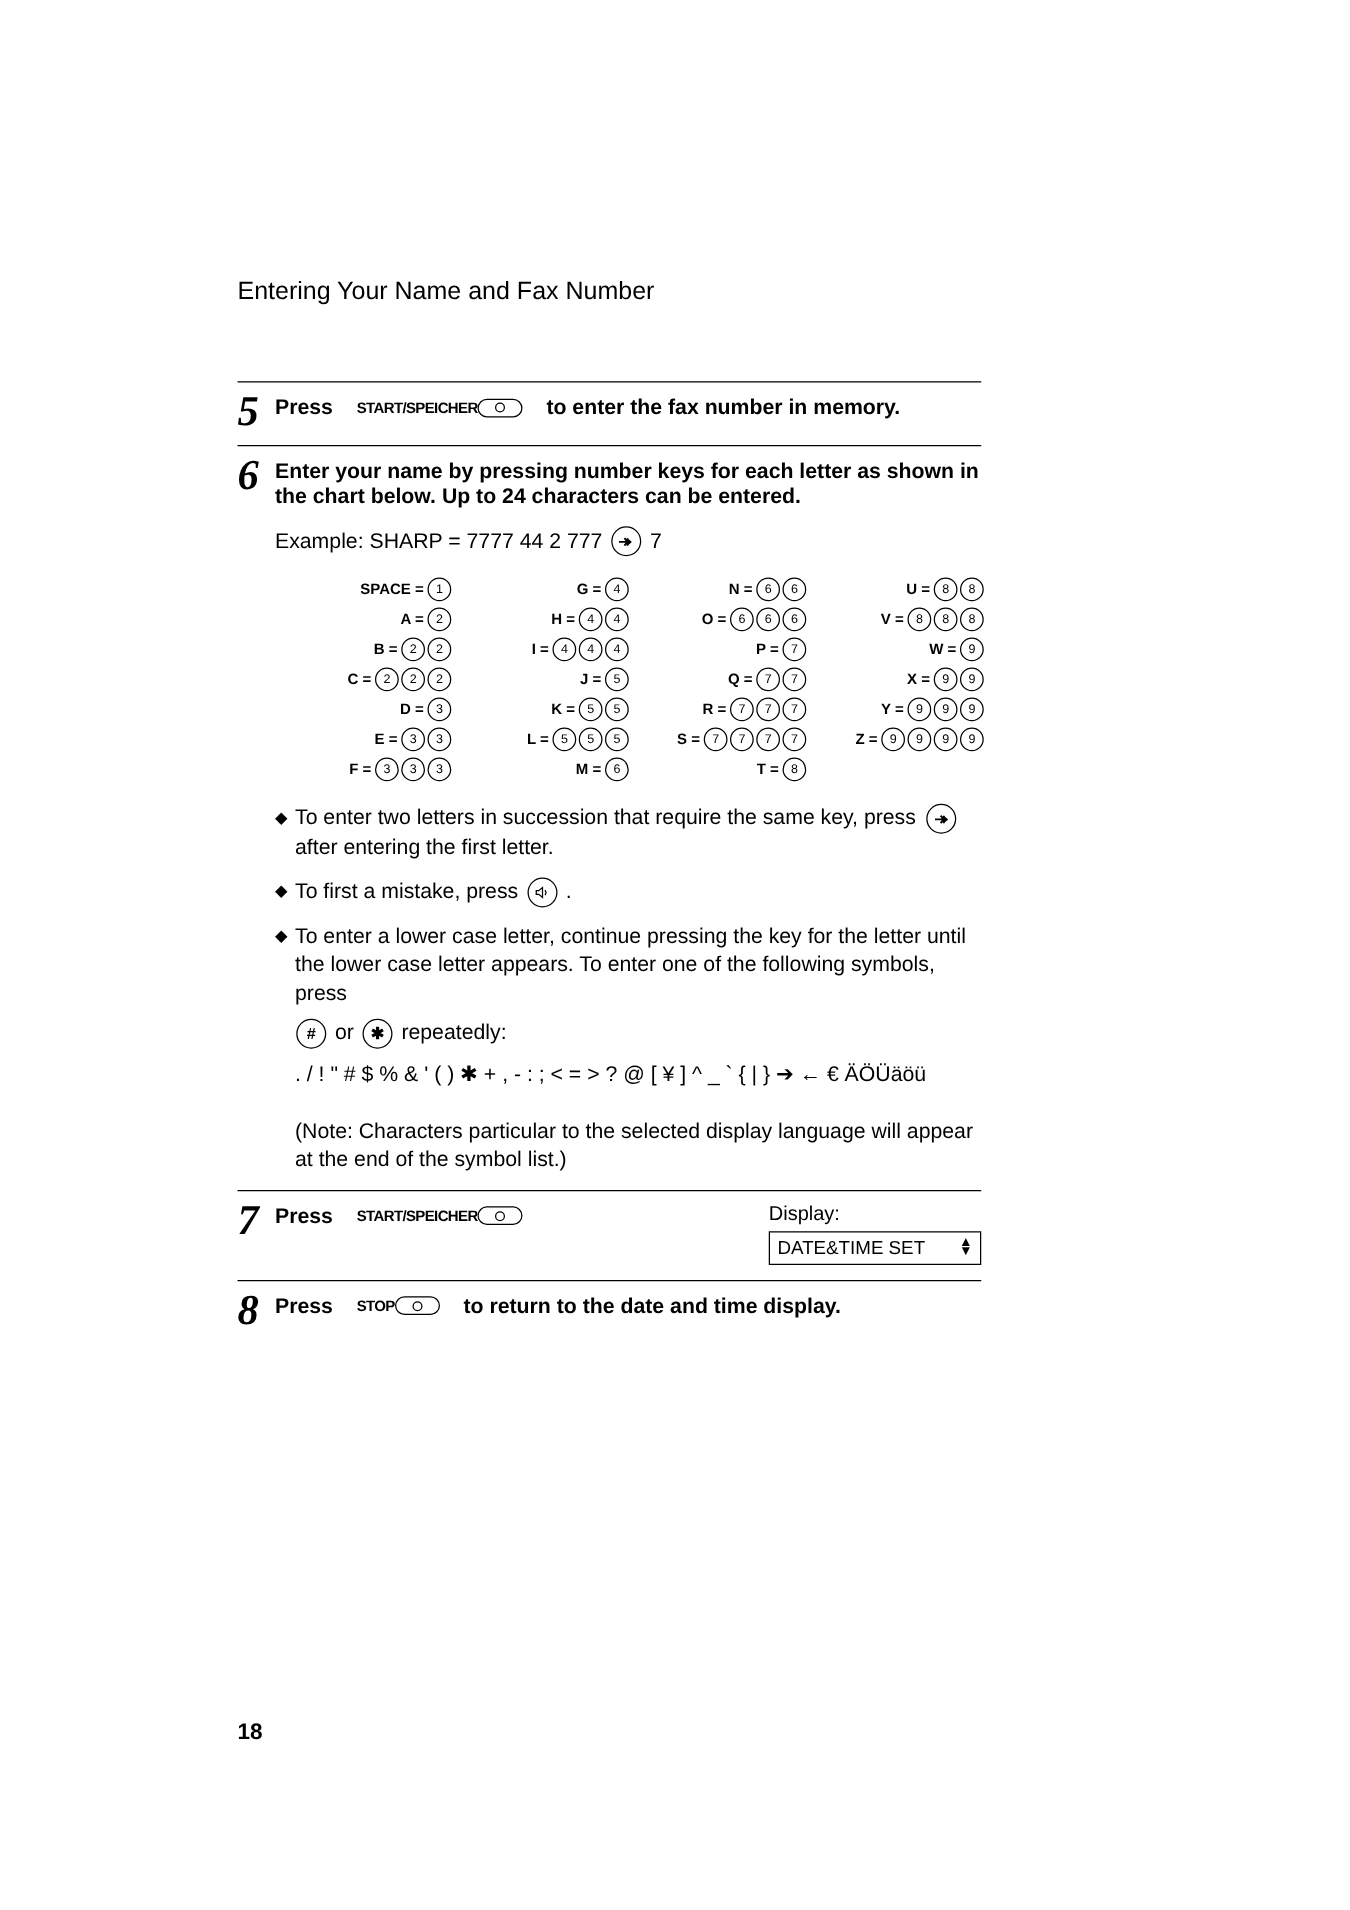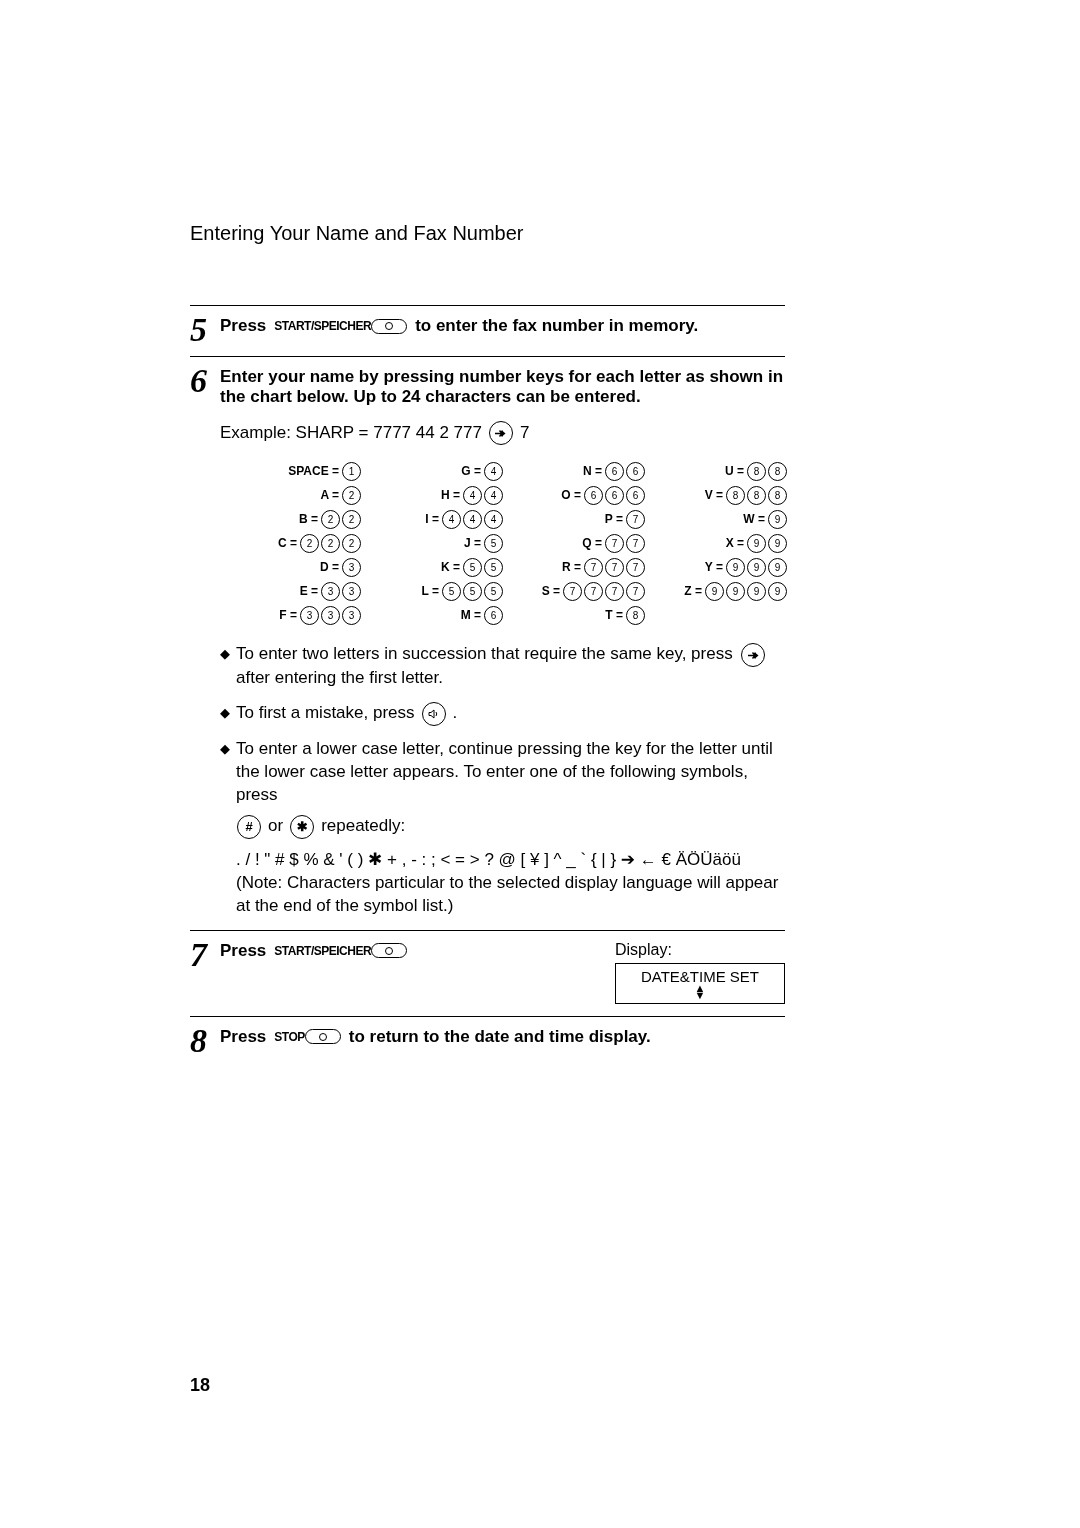--- a/index.html
+++ b/index.html
@@ -44,21 +44,21 @@
   .step-body {
     flex-grow: 1;
     font-size: 17px;
   }
   .step-head {
     font-weight: bold;
     font-size: 17px;
     display: flex;
     flex-wrap: wrap;
     align-items: center;
-    gap: 4px;
+    gap: 15px;
   }
   .step-sub {
     margin-top: 14px;
     margin-left: 0;
     font-weight: 400;
   }
   .chart-table {
     margin-top: 14px;
     display: flex;
     font-size: 12px;
@@ -141,21 +141,21 @@
     flex-grow: 1;
   }
   .inline-icon {
     vertical-align: middle;
   }
   .sym-line {
     margin-top: 10px;
     font-size: 17px;
   }
   .note {
-    margin-top: 0;
+    margin-top: 22px;
     font-size: 17px;
   }
   .bullet .keyline { margin-top:8px; display:flex; align-items:center; gap:6px;}
   .step7 {
     display: flex;
     justify-content: space-between;
     align-items: flex-start;
     width: 100%;
   }
   .disp-block {
@@ -163,21 +163,20 @@
     width: 170px;
   }
   .disp-title { margin-bottom: 4px; }
   .disp-box {
     border: 1px solid #000;
     padding: 4px 6px;
     display: flex;
     align-items: center;
     justify-content: space-between;
     font-size: 15px;
-    flex-direction: column;
   }
   .updown {
     display:inline-flex; flex-direction:column; line-height:7px; font-size:11px;
   }
   .page-number {
     position: absolute;
     left: 190px;
     bottom: 132px;
     font-weight: bold;
     font-size: 18px;

